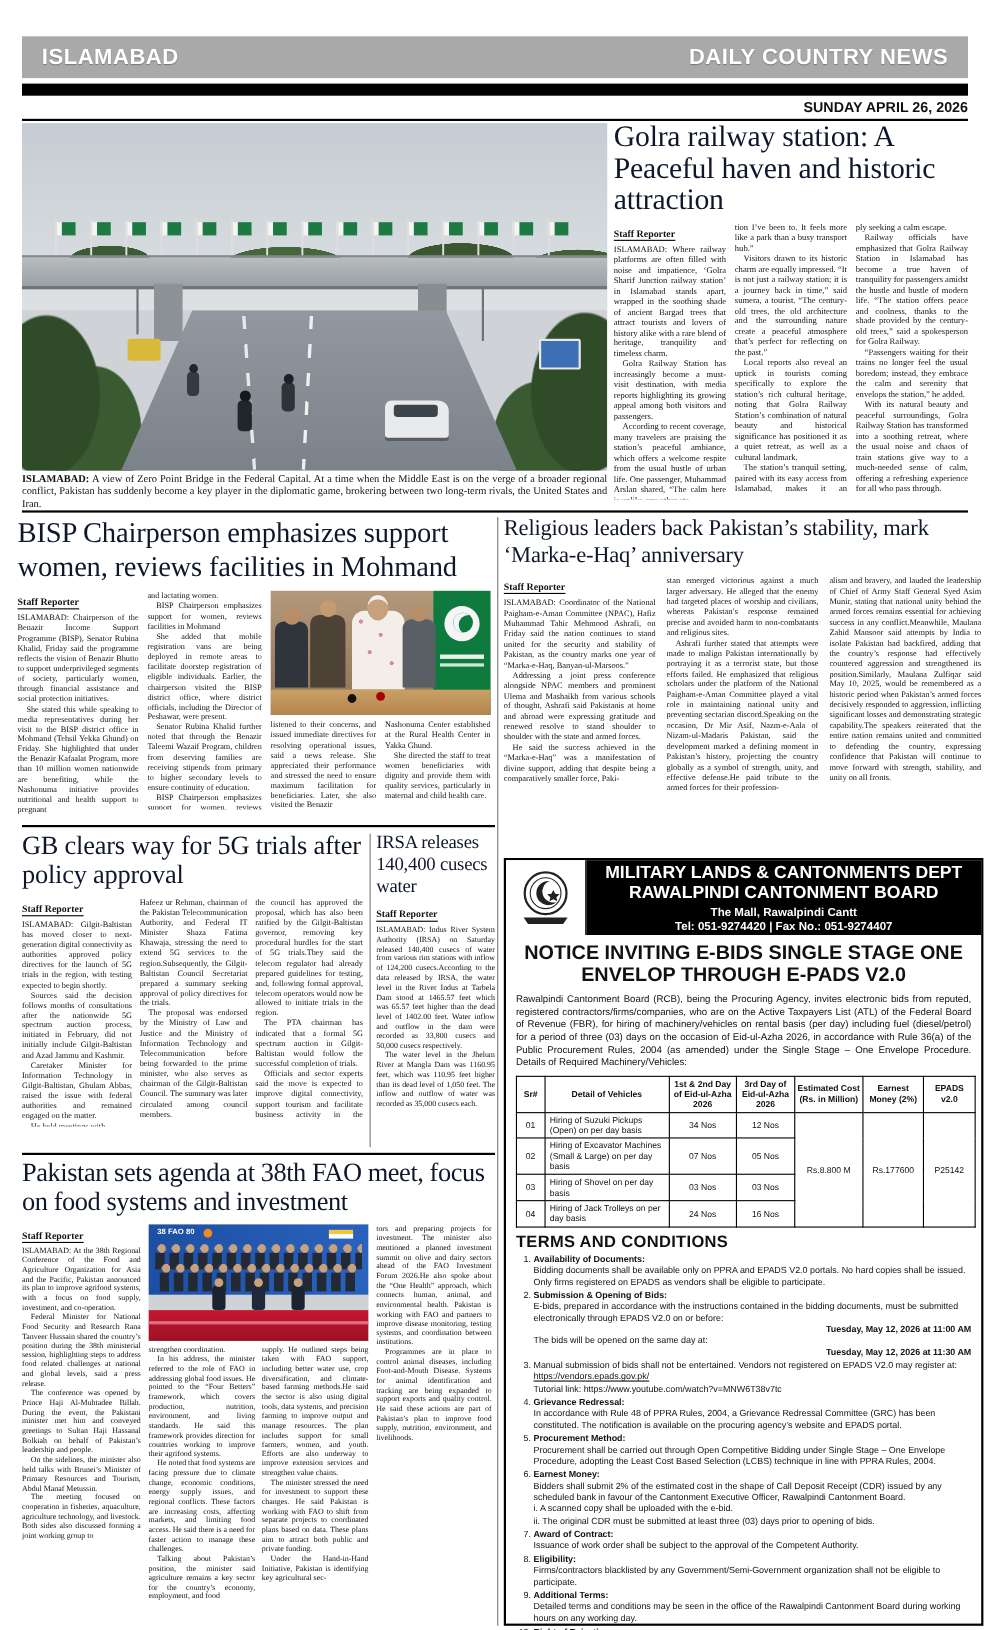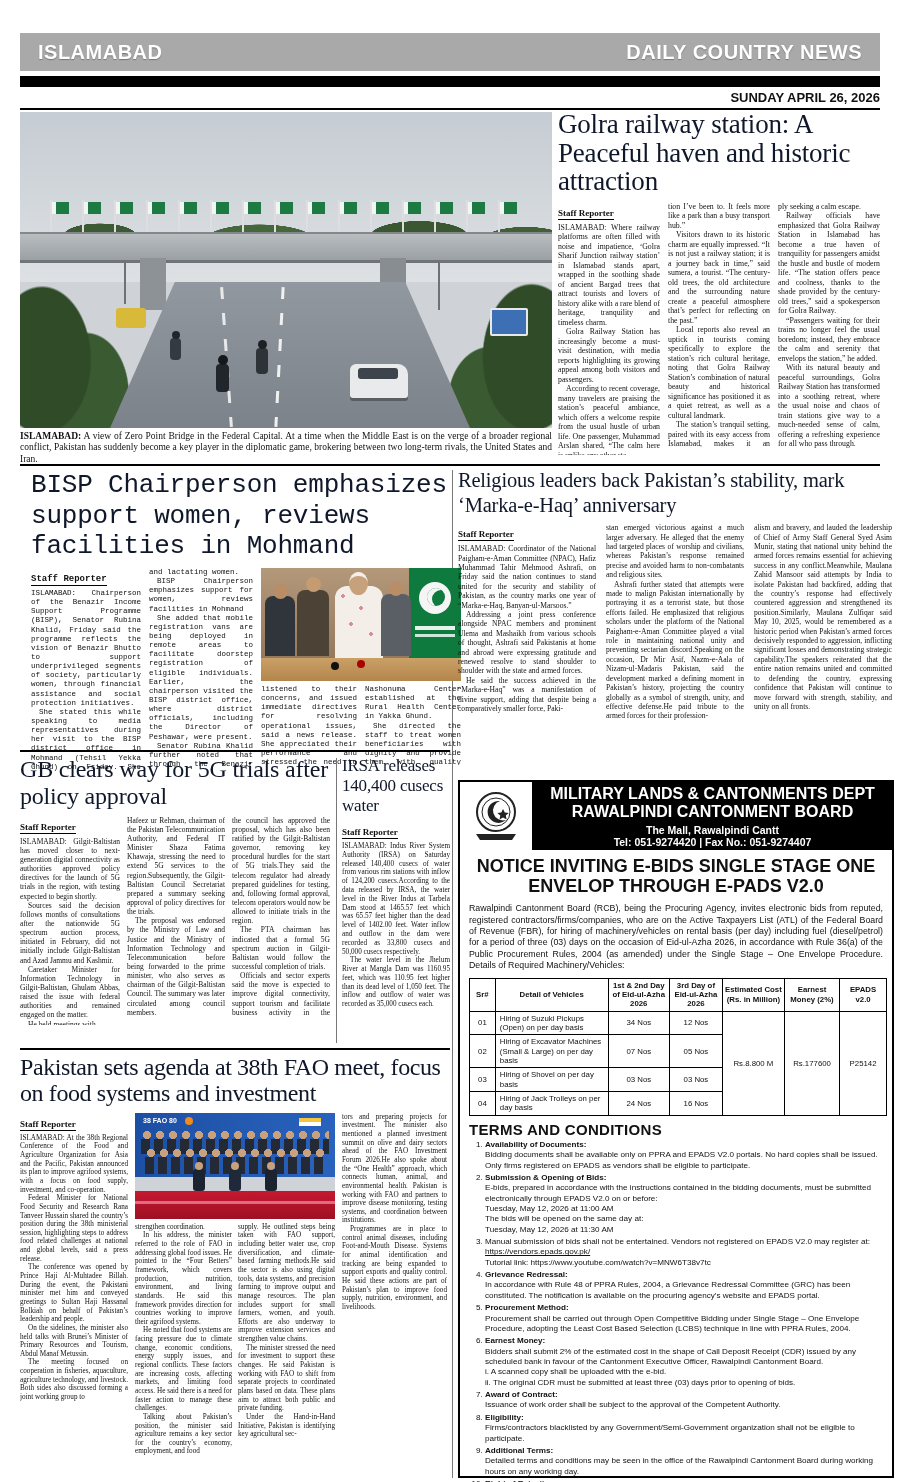--- a/index.html
+++ b/index.html
@@ -55,21 +55,21 @@
   table.bid{border-collapse:collapse;margin:4px 9px;width:418px;font-size:7.8px;}
   table.bid th,table.bid td{border:1px solid #000;padding:2px 2px;text-align:center;
                             vertical-align:middle;line-height:1.2;}
   table.bid th{font-weight:bold;}
   table.bid td.det{text-align:left;padding-left:4px;}
   .tc-head{font-size:15px;font-weight:bold;margin:5px 9px 2px;letter-spacing:.3px;}
   ol.terms{margin:0 9px 4px;padding-left:16px;font-size:8.1px;line-height:1.28;}
   ol.terms li{margin-bottom:2px;}
   ol.terms p{margin:0;}
   ol.terms .ttl{font-weight:bold;}
-  li.term-2 p:nth-child(2),li.term-2 p:nth-child(4){font-weight:normal;}
+  li.term-2 p:nth-child(2),li.term-2 p:nth-child(4){font-weight:bold;text-align:right;}
   li.term-3 p:nth-child(2){text-decoration:underline;}
 </style>
 </head>
 <body>
 
 <header>
   <div class="abs mast-gray">
     <span>ISLAMABAD</span>
     <span>DAILY COUNTRY NEWS</span>
   </div>
@@ -135,21 +135,21 @@
         <p>Railway officials have emphasized that Golra Railway Station in Islamabad has become a true haven of tranquility for passengers amidst the hustle and bustle of modern life. “The station offers peace and coolness, thanks to the shade provided by the century-old trees,” said a spokesperson for Golra Railway.</p>
         <p>“Passengers waiting for their trains no longer feel the usual boredom; instead, they embrace the calm and serenity that envelops the station,” he added.</p>
         <p>With its natural beauty and peaceful surroundings, Golra Railway Station has transformed into a soothing retreat, where the usual noise and chaos of train stations give way to a much-needed sense of calm, offering a refreshing experience for all who pass through.</p>
       </div>
   </div>
 </section>
 
 <div class="abs rule" style="left:20px;top:464px;width:860px;height:1.5px;"></div>
 <div class="abs rule" style="left:452px;top:470px;width:1px;height:1008px;background:#777;"></div>
 
-<section class="abs" style="left:31px;top:470px;width:430px;font-family:Liberation Mono, monospace;">
+<section class="abs" style="left:16px;top:470px;width:430px;">
   <h1 class="headline" style="font-size:26px;line-height:1.18;">BISP Chairperson emphasizes support women, reviews facilities in Mohmand</h1>
   <div style="display:flex;gap:8px;margin-top:6px;">
     <div style="width:110px;">
       <div class="byline">Staff Reporter</div>
       <div class="col" style="width:110px;height:184px;font-size:7.5px;line-height:1.22;">
           <p>ISLAMABAD: Chairperson of the Benazir Income Support Programme (BISP), Senator Rubina Khalid, Friday said the programme reflects the vision of Benazir Bhutto to support underprivileged segments of society, particularly women, through financial assistance and social protection initiatives.</p>
           <p>She stated this while speaking to media representatives during her visit to the BISP district office in Mohmand (Tehsil Yekka Ghund) on Friday. She highlighted that under the Benazir Kafaalat Program, more than 10 million women nationwide are benefiting, while the Nashonuma initiative provides nutritional and health support to pregnant</p>
         </div>
     </div>
     <div class="col" style="width:104px;height:199px;font-size:7.5px;line-height:1.22;">

